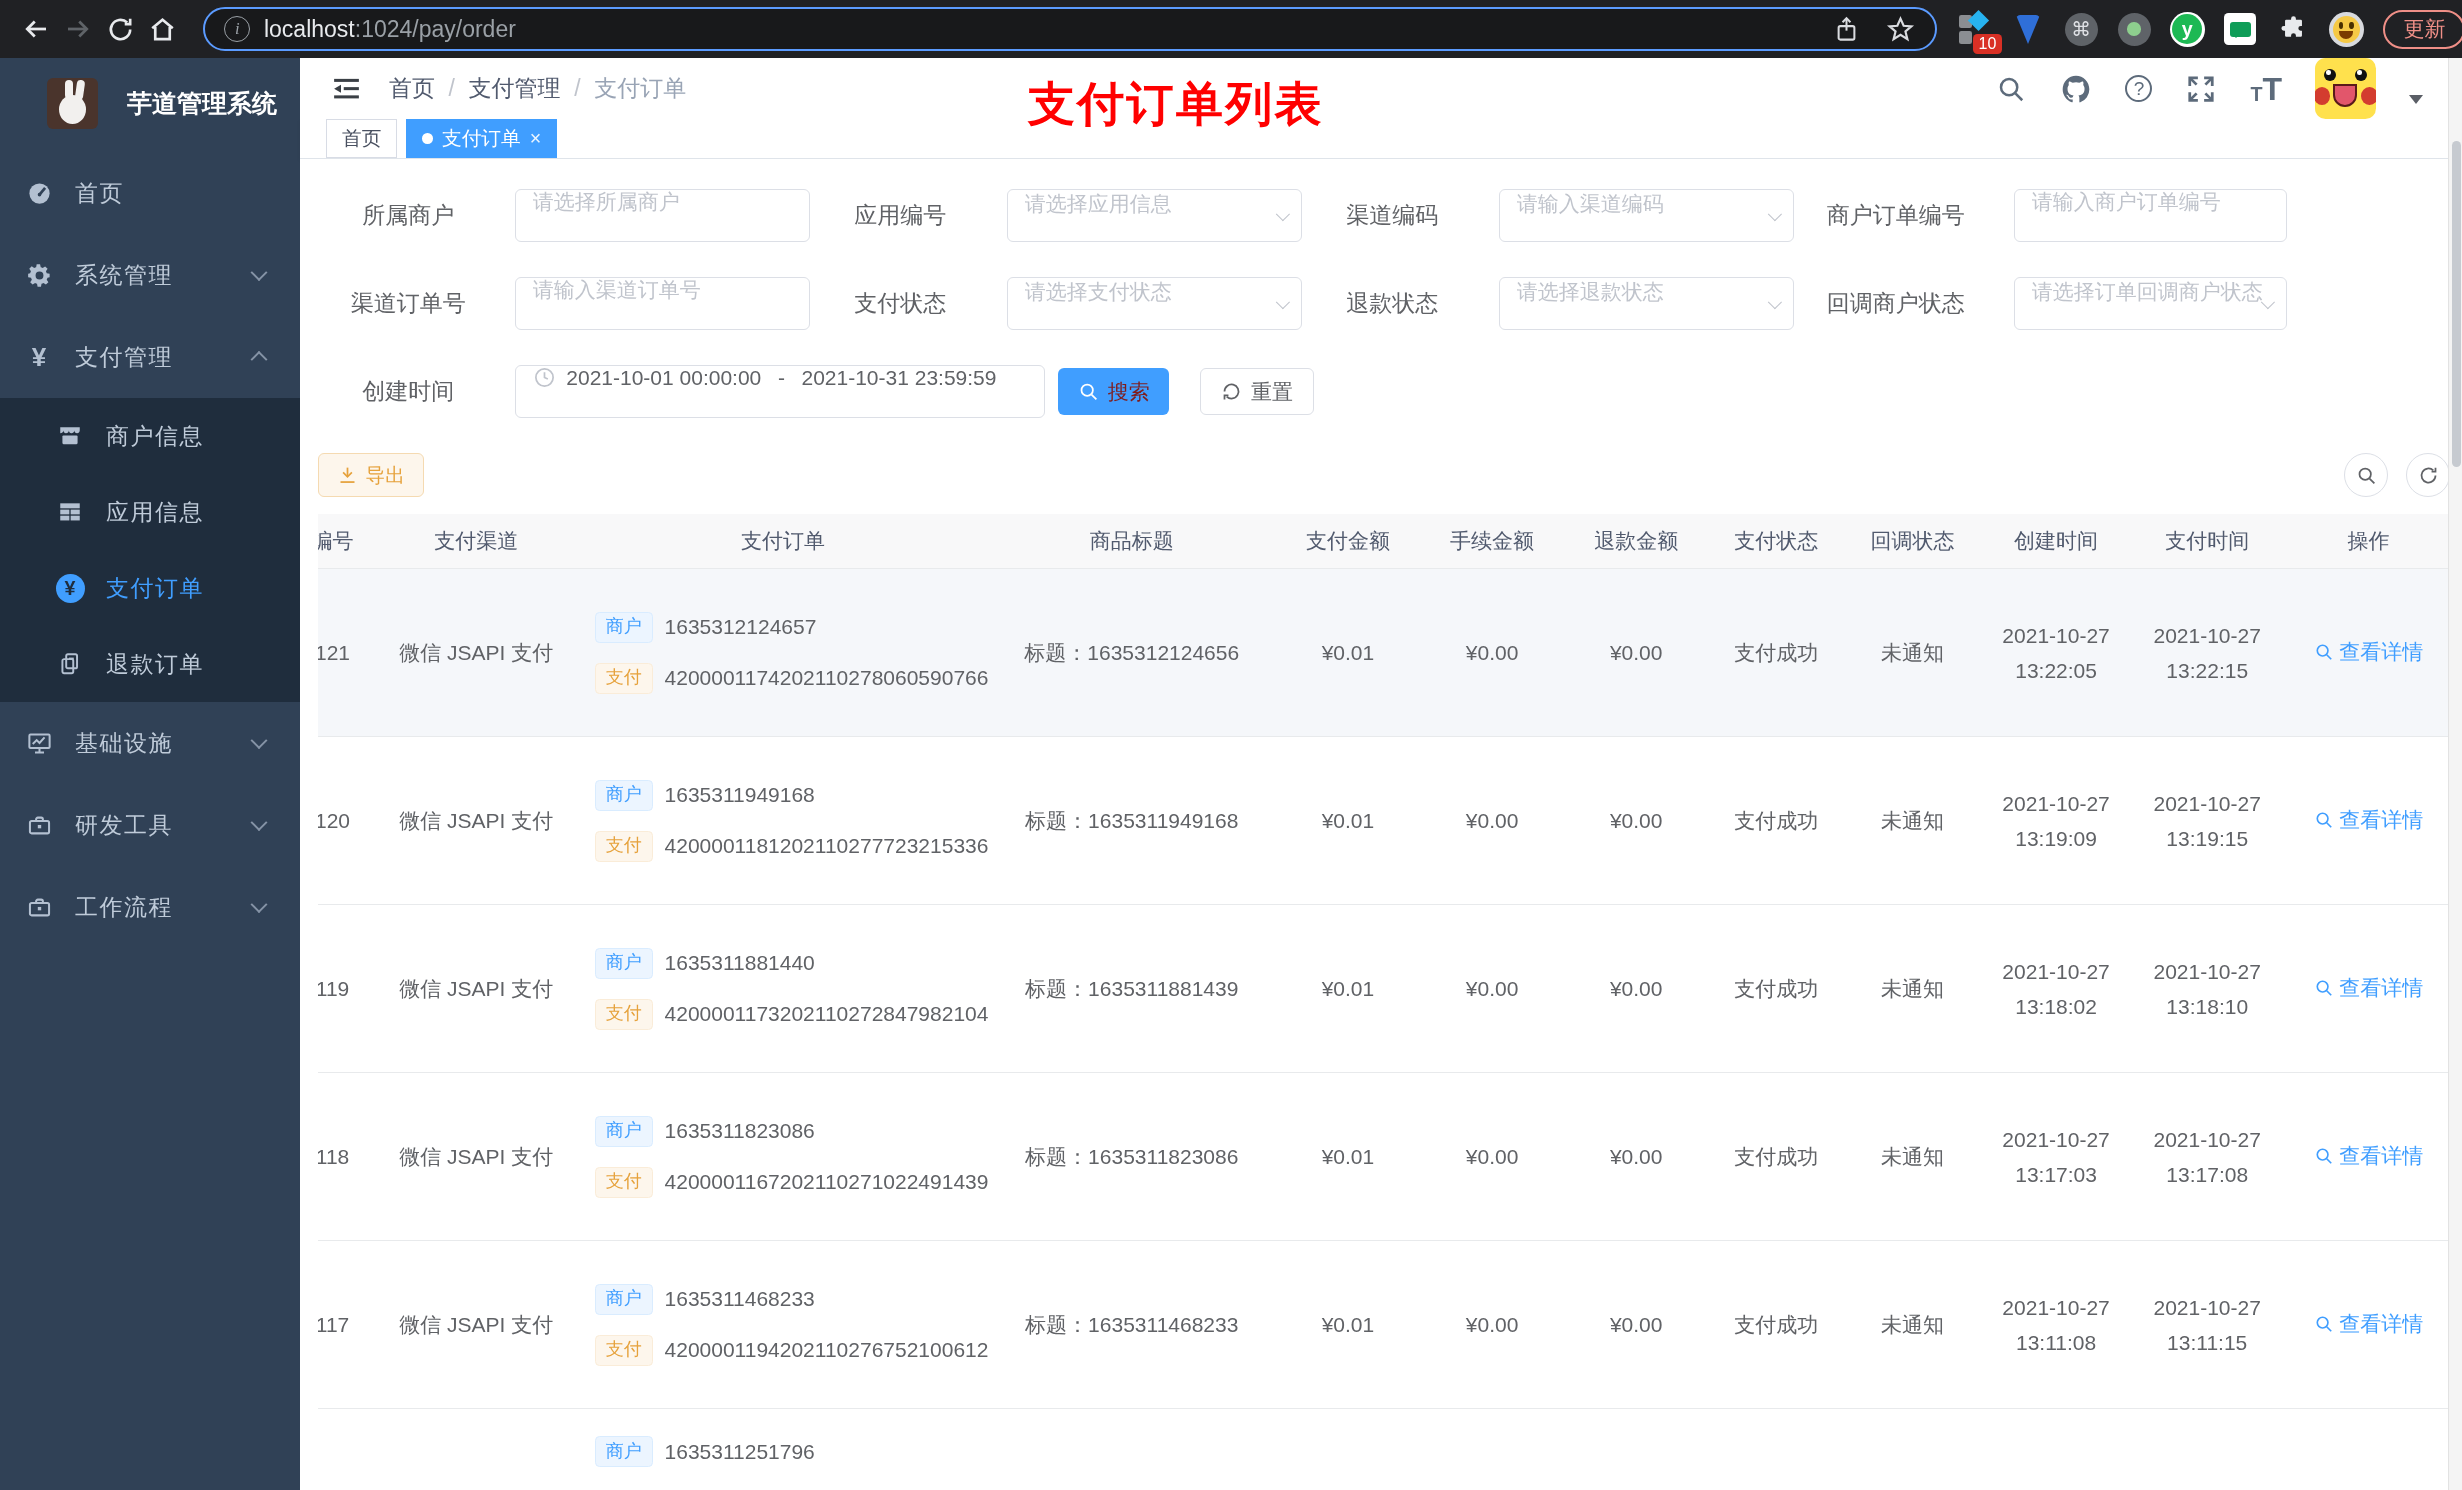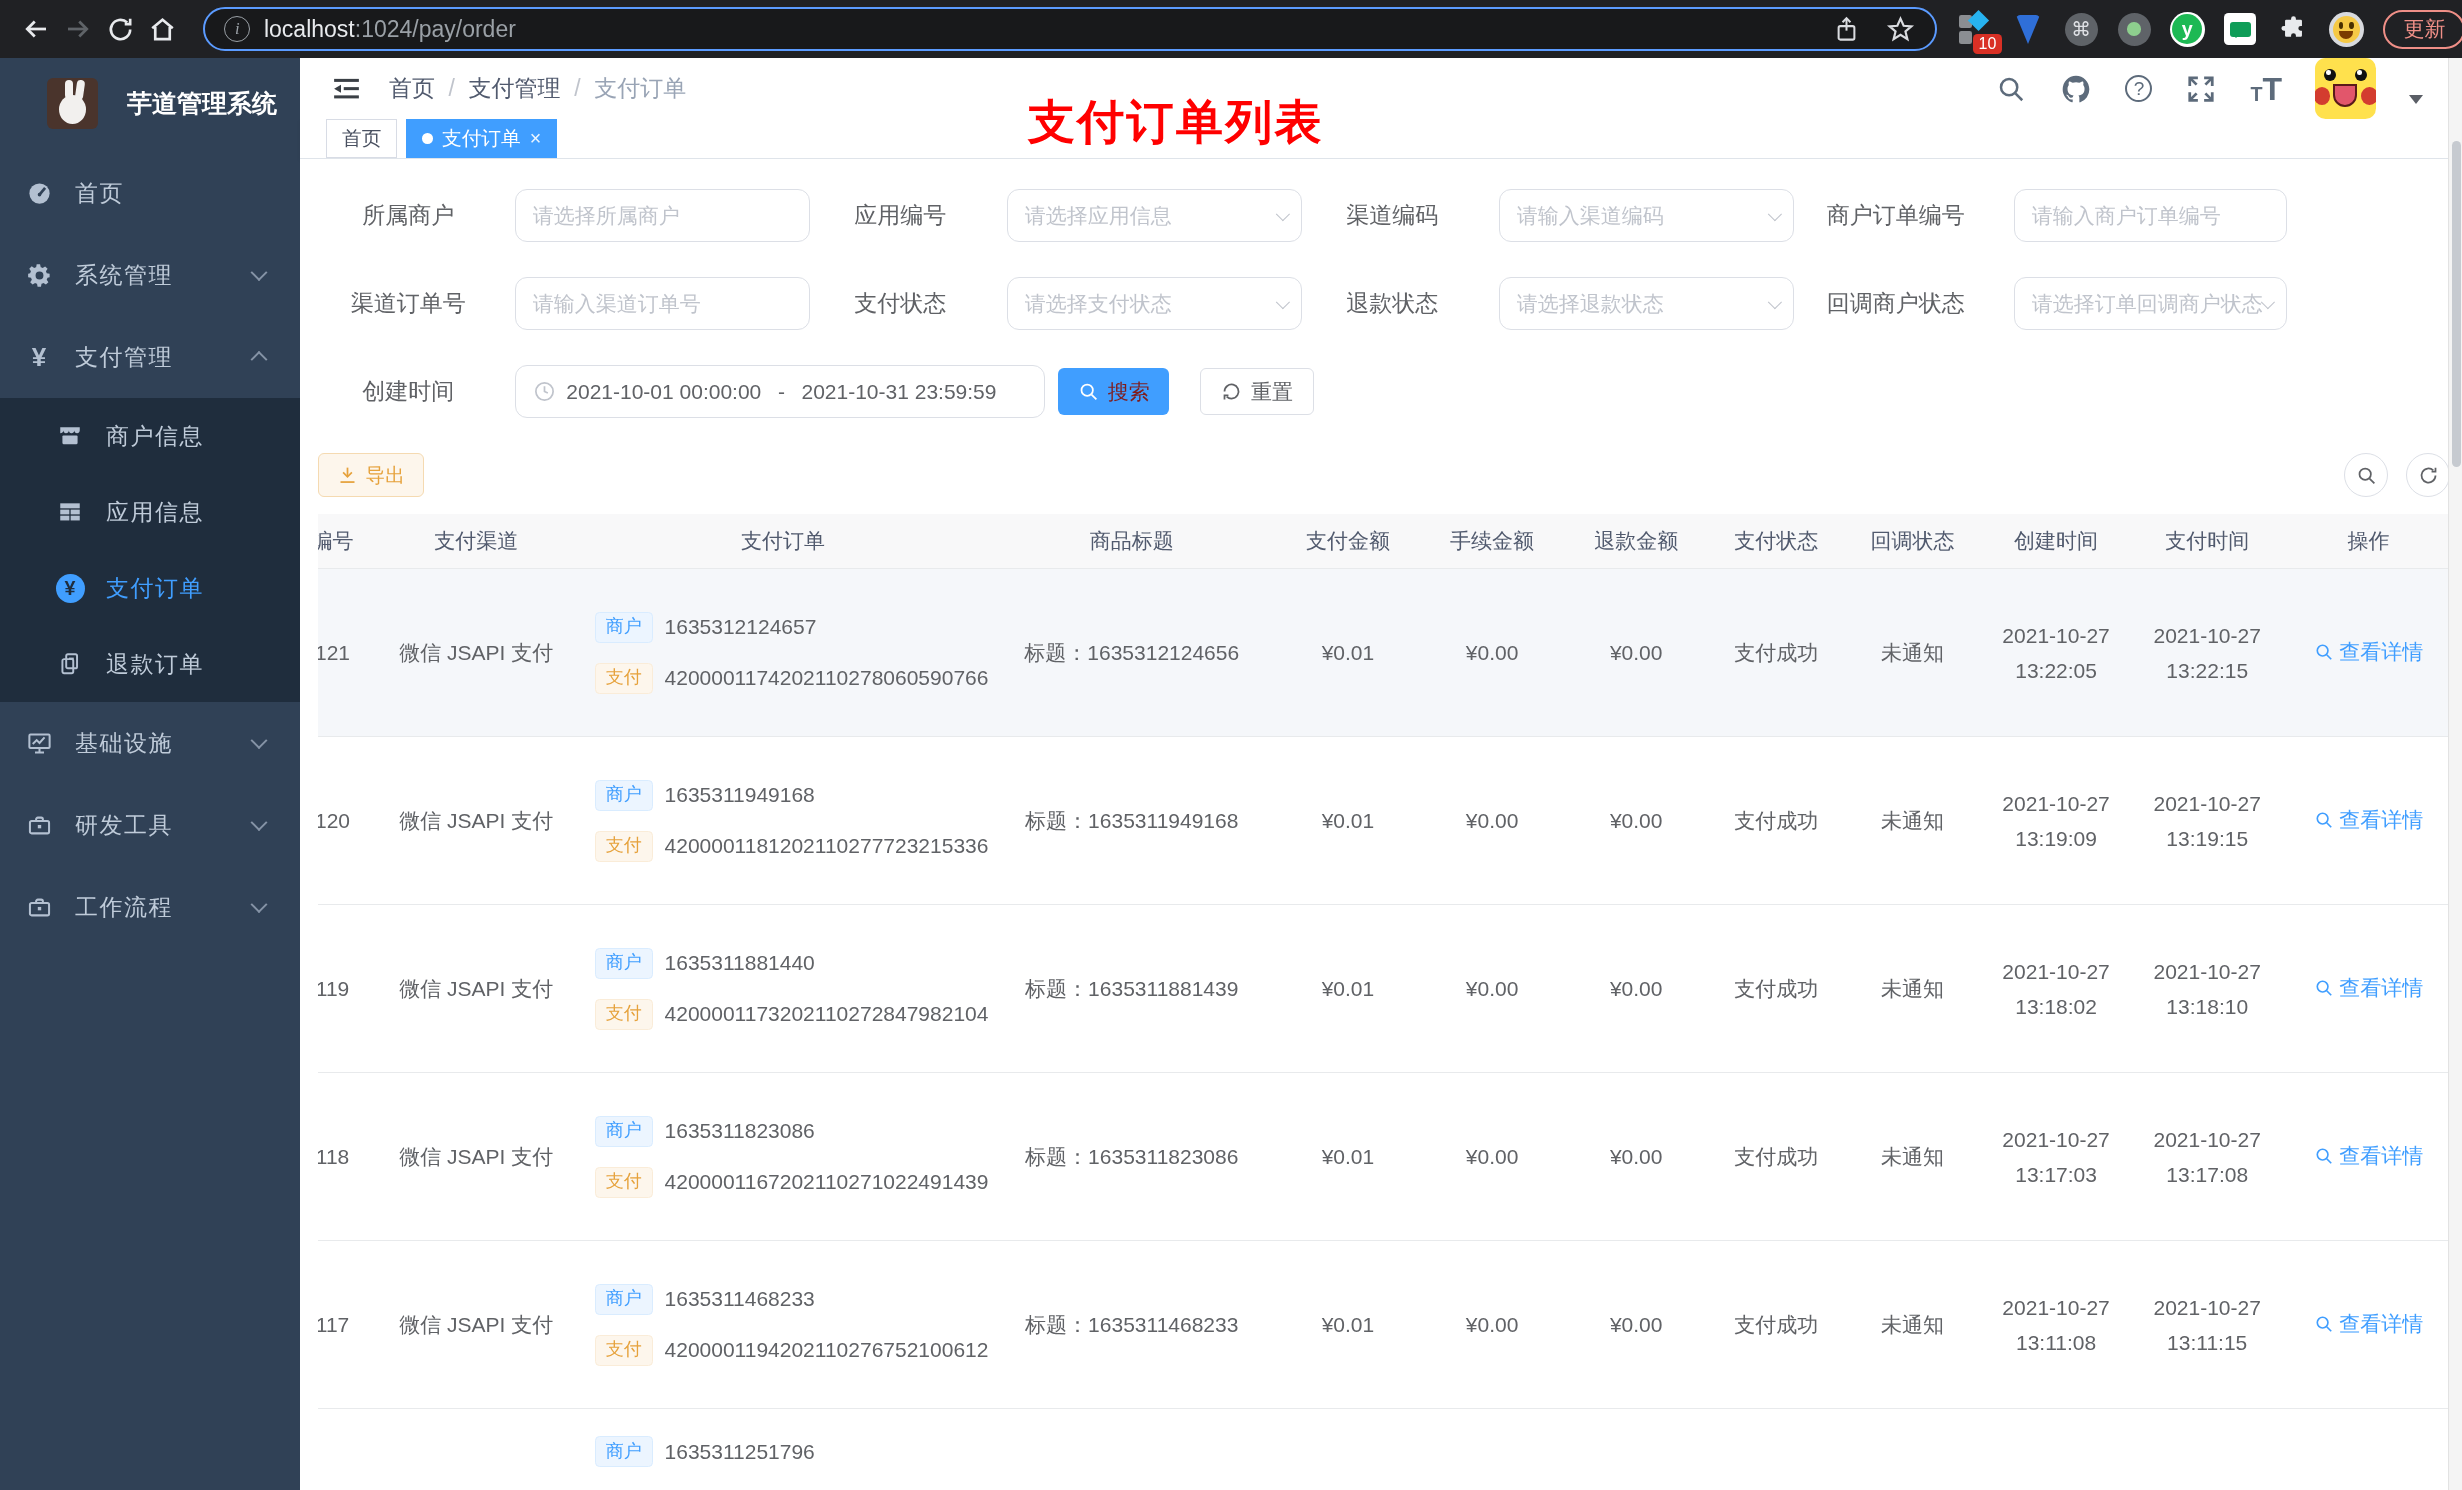--- a/index.html
+++ b/index.html
@@ -61,21 +61,21 @@
   .yen{font-size:26px;font-weight:bold;color:#b3c0d1;line-height:1}
 
   .main{flex:1;display:flex;flex-direction:column;background:#fff;min-width:0;position:relative}
 
   
   .topbar{height:73px;display:flex;align-items:center;padding:0 39px 0 30px;position:relative;background:#fff}
   .hamburger{color:#3a3f45;width:33px;height:33px}
   .breadcrumb{display:flex;align-items:center;gap:13.6px;margin-left:26px;font-size:23px;color:#515a6e;white-space:nowrap}
   .crumb-sep{color:#c0c4cc}
   .crumb.last{color:#99a4b5}
-  .annotation{position:absolute;left:728px;top:33px;font-size:47px;font-weight:bold;color:#ff0000;letter-spacing:2.3px;white-space:nowrap}
+  .annotation{position:absolute;left:728px;top:15px;font-size:47px;font-weight:bold;color:#ff0000;letter-spacing:2.3px;white-space:nowrap}
   .topbar-icons{margin-left:auto;display:flex;align-items:center;gap:33px;color:#5d6b7b}
   .hicon{width:32px;height:32px;display:flex;align-items:center;justify-content:center;color:#5d6b7b}
   .qicon{width:27px;height:27px;border:2.3px solid #5d6b7b;border-radius:50%;font-size:19px;display:flex;align-items:center;justify-content:center;color:#5d6b7b}
   .fsize{font-weight:bold;color:#5d6b7b;display:flex;align-items:flex-end;line-height:1}
   .fsize .small{font-size:19.7px}.fsize .big{font-size:32px}
   .avatar{width:61px;height:61px;border-radius:10.6px;background:#ffe14d;position:relative;overflow:hidden;flex:0 0 auto}
   .avatar .eye{position:absolute;top:10.6px;width:12px;height:12px;background:#111;border-radius:50%}
   .avatar .eye:after{content:"";position:absolute;left:2.3px;top:1.5px;width:4.5px;height:4.5px;background:#fff;border-radius:50%}
   .avatar .eye.l{left:9px}.avatar .eye.r{right:9px}
   .avatar .cheek{position:absolute;top:29px;width:16.7px;height:18px;background:#d33c2f;border-radius:50%}
@@ -89,21 +89,21 @@
   .tab.active{background:#409eff;border-color:#409eff;color:#fff}
   .tab-dot{width:10.6px;height:10.6px;border-radius:50%;background:#fff}
   .tab-close{font-size:19.7px;line-height:1;opacity:.9}
 
   
   .content{flex:1;padding:30px 0 0 18px;background:#fff;position:relative}
   .filter-row{display:flex;align-items:center;margin-bottom:35px}
   .ffield{display:flex;align-items:center}
   .flabel{width:197px;text-align:center;padding-right:16.7px;font-size:23px;color:#606266;white-space:nowrap;flex:0 0 auto}
   .flabel.w290{width:220px}
-  .fctl{height:53px;border:1.5px solid #dcdfe6;border-radius:12px;background:#fff;display:flex;align-items:center;padding:0 16.7px;position:relative}
+  .fctl{height:53px;border:1.5px solid #dcdfe6;border-radius:6px;background:#fff;display:flex;align-items:flex-start;padding:0 16.7px;position:relative}
   .fctl input{border:none;outline:none;font-size:21px;color:#606266;width:100%;background:transparent;font-family:inherit}
   .fctl input::placeholder{color:#c0c4cc}
   .w390{width:295px}.w360{width:273px}
   .sel-ph{font-size:21px;color:#c0c4cc;white-space:nowrap;overflow:hidden}
   .sel-arrow{position:absolute;right:13.6px;top:50%;width:9.8px;height:9.8px;border-right:1.9px solid #c0c4cc;border-bottom:1.9px solid #c0c4cc;transform:translateY(-70%) rotate(45deg)}
   .daterange{width:530px;gap:10.6px}
   .dval{font-size:21px;color:#606266;white-space:nowrap}
   .dsep{font-size:21px;color:#606266;padding:0 6px}
   .btn{height:47px;border-radius:6px;font-size:21px;display:flex;align-items:center;gap:9px;padding:0 19.7px;cursor:pointer;white-space:nowrap;border:none}
   .btn-primary{background:#409eff;color:#7f1d1d;margin-left:13px}

